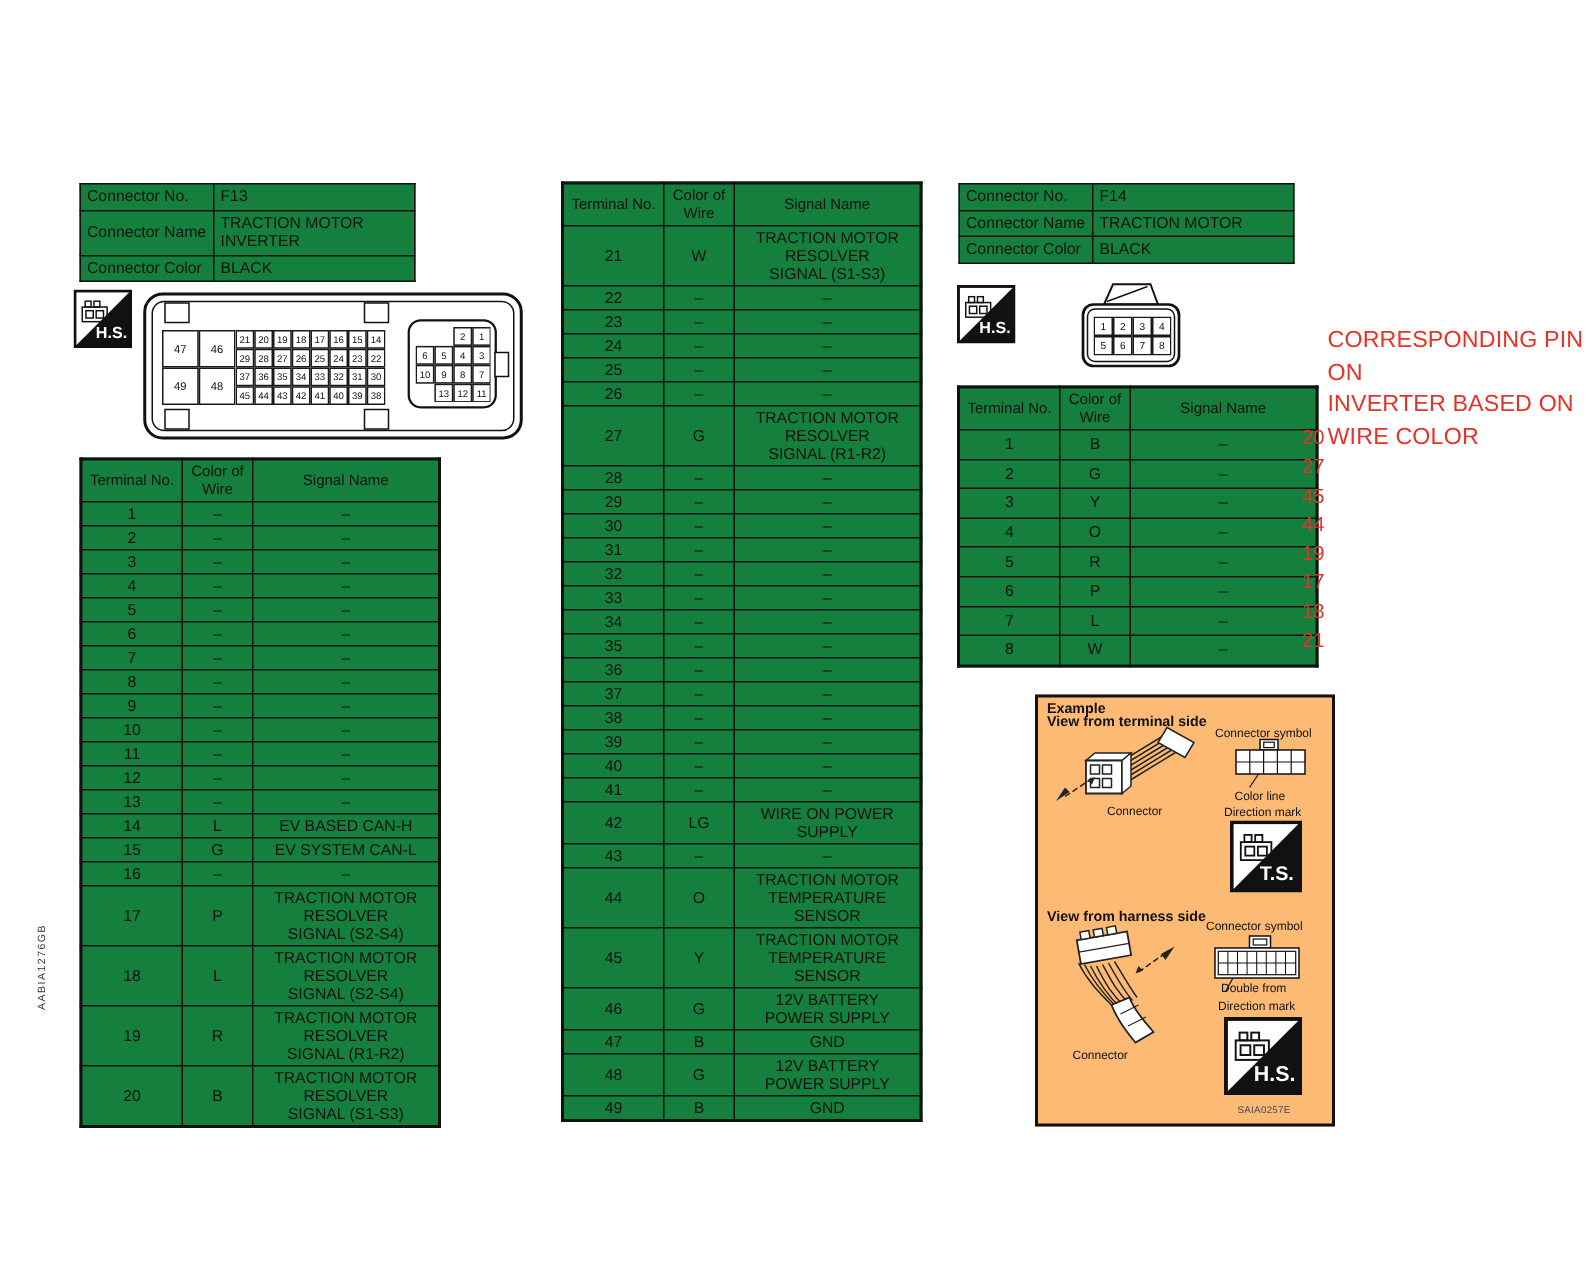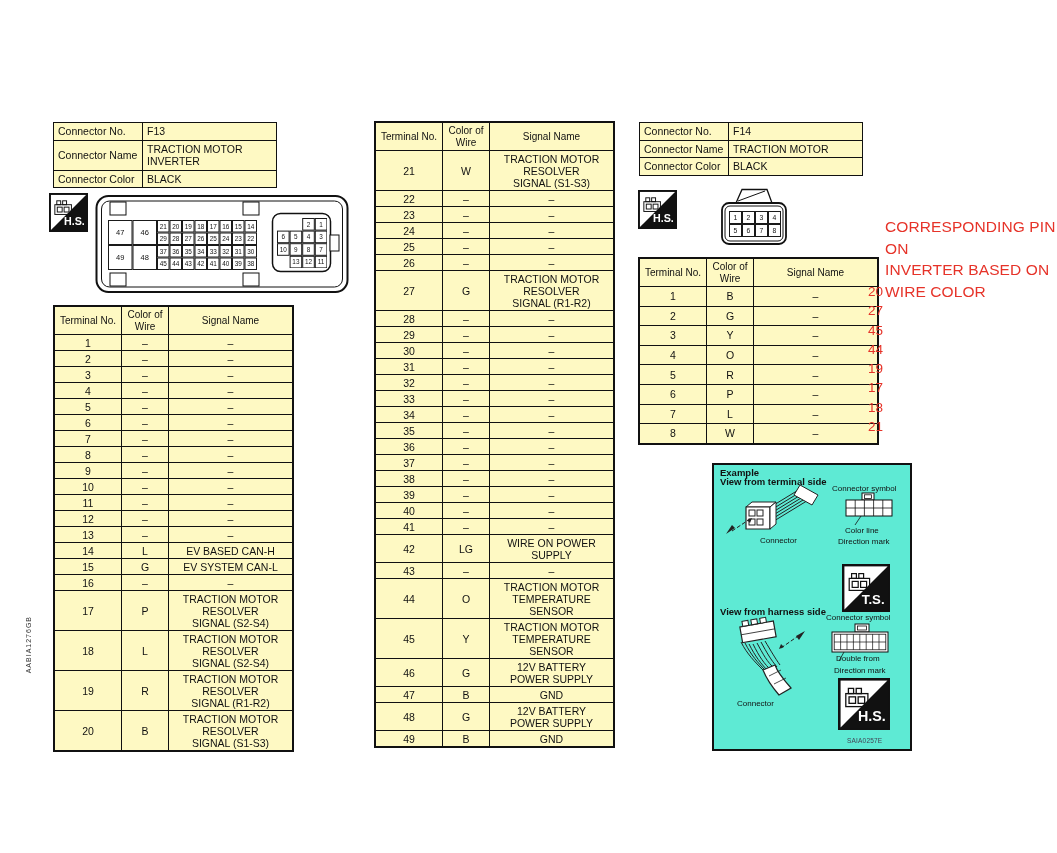--- a/index.html
+++ b/index.html
@@ -2,21 +2,21 @@
 <html style="--red: #e63329;"><head>
 <meta charset="utf-8">
 <style>
   html,body{margin:0;padding:0;}
   body{
     width:1057px;height:853px;background:#fff;position:relative;
     font-family:"Liberation Sans","DejaVu Sans",sans-serif;color:#111;overflow:hidden;
   }
   svg{font-family:"Liberation Sans","DejaVu Sans",sans-serif;}
   .abs{position:absolute;}
-  table{position:absolute;border-collapse:collapse;background:#fef9c3;table-layout:fixed;}
+  table{position:absolute;border-collapse:collapse;background:#15803d;table-layout:fixed;}
   
   .term-table{width:225px;border:2px solid #111;}
   .term-table th,.term-table td{
     border:1px solid #111;font-size:10.5px;line-height:12px;text-align:center;
     padding:1.5px 2px;white-space:pre-line;font-weight:normal;vertical-align:middle;
   }
   .term-table th{font-size:10px;height:24px;}
   .term-table .c0{width:62px;}
   .term-table .c1{width:42px;margin-top:48px;}
   .term-table .c2{width:119px;}
@@ -31,21 +31,21 @@
   
   .conn{position:absolute;}
   .grid-holder{position:absolute;line-height:0;}
   .badge{position:absolute;line-height:0;}
   
   .red{color:var(--red,#e63329);}
   .anno-title{position:absolute;font-size:15.5px;line-height:21.5px;white-space:pre-line;width:192px;letter-spacing:0.1px;}
   .pins{position:absolute;}
   .pins div{font-size:13.5px;line-height:19.3px;}
   
-  .example-box{position:absolute;left:712px;top:463px;width:196px;height:284px;border:2px solid #111;background:#5eead4;}
+  .example-box{position:absolute;left:690px;top:463px;width:196px;height:284px;border:2px solid #111;background:#fdba74;}
   .ex-title,.ex-head{position:absolute;font-size:9.5px;font-weight:bold;white-space:nowrap;}
   .ex-label{position:absolute;font-size:8px;white-space:nowrap;}
   .ex-code{position:absolute;font-size:6.5px;color:#445;letter-spacing:0.2px;}
   .illus{position:absolute;line-height:0;}
   
   .side-code{
     position:absolute;left:25px;top:616px;writing-mode:vertical-rl;transform:rotate(180deg);
     font-size:7px;color:#333;letter-spacing:1px;
   }
 </style>
@@ -651,21 +651,21 @@
     <line x1="1" y1="16" x2="47" y2="16" stroke="#111" stroke-width="0.8"></line>
     <line x1="10.2" y1="8" x2="10.2" y2="24" stroke="#111" stroke-width="0.8"></line>
     <line x1="19.4" y1="8" x2="19.4" y2="24" stroke="#111" stroke-width="0.8"></line>
     <line x1="28.6" y1="8" x2="28.6" y2="24" stroke="#111" stroke-width="0.8"></line>
     <line x1="37.8" y1="8" x2="37.8" y2="24" stroke="#111" stroke-width="0.8"></line>
     <line x1="10" y1="33" x2="16" y2="24" stroke="#111" stroke-width="0.8"></line>
   </svg>
   <div class="ex-label" style="left:131px;top:61px;">Color line</div>
   <div class="ex-label" style="left:124px;top:72px;">Direction mark</div>
 
-  <div class="badge" style="left:128px;top:82px;margin-top:17px;">
+  <div class="badge" style="left:128px;top:82px;">
     <svg width="48" height="48" viewBox="0 0 40 40">
       <rect x="1" y="1" width="38" height="38" fill="#fff" stroke="#111" stroke-width="2"></rect>
       <polygon points="39,1 39,39 1,39" fill="#111"></polygon>
       <g fill="none" stroke="#111" stroke-width="1">
         <rect x="6" y="12" width="17" height="10"></rect>
         <rect x="8.5" y="14.5" width="5" height="5"></rect>
         <rect x="15.5" y="14.5" width="5" height="5"></rect>
         <rect x="8" y="8" width="4" height="4"></rect>
         <rect x="14" y="8" width="4" height="4"></rect>
       </g>

